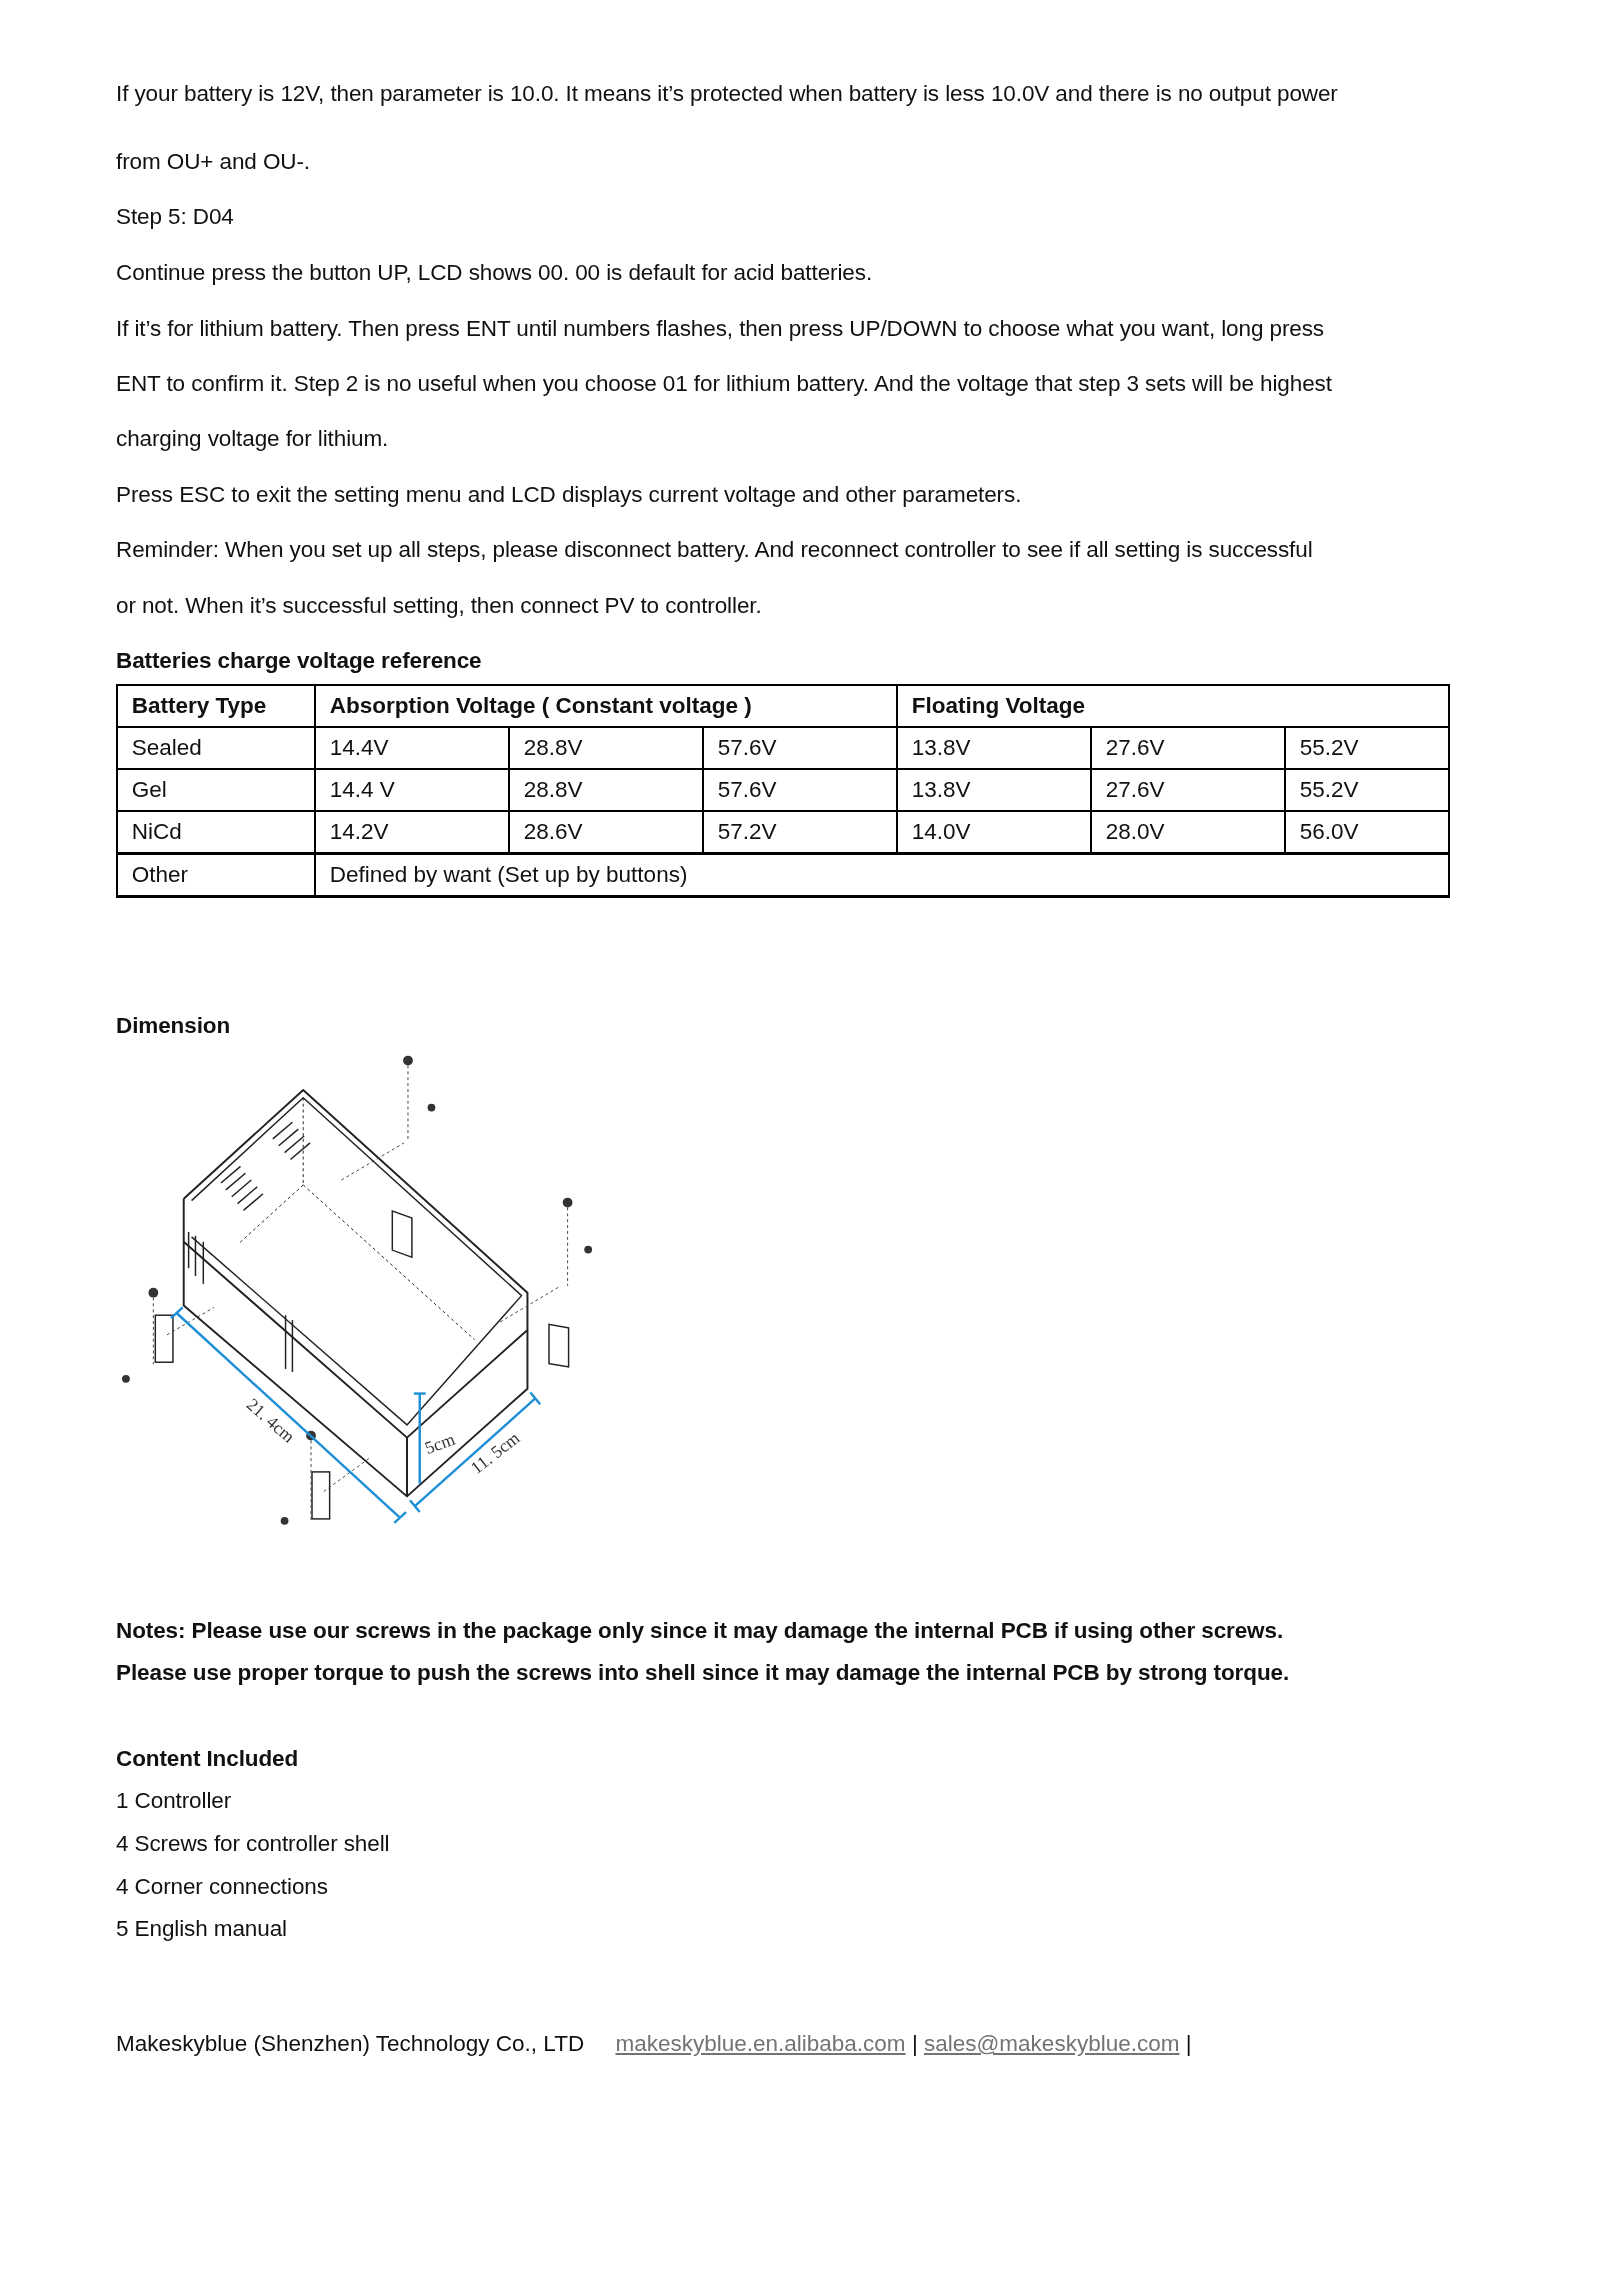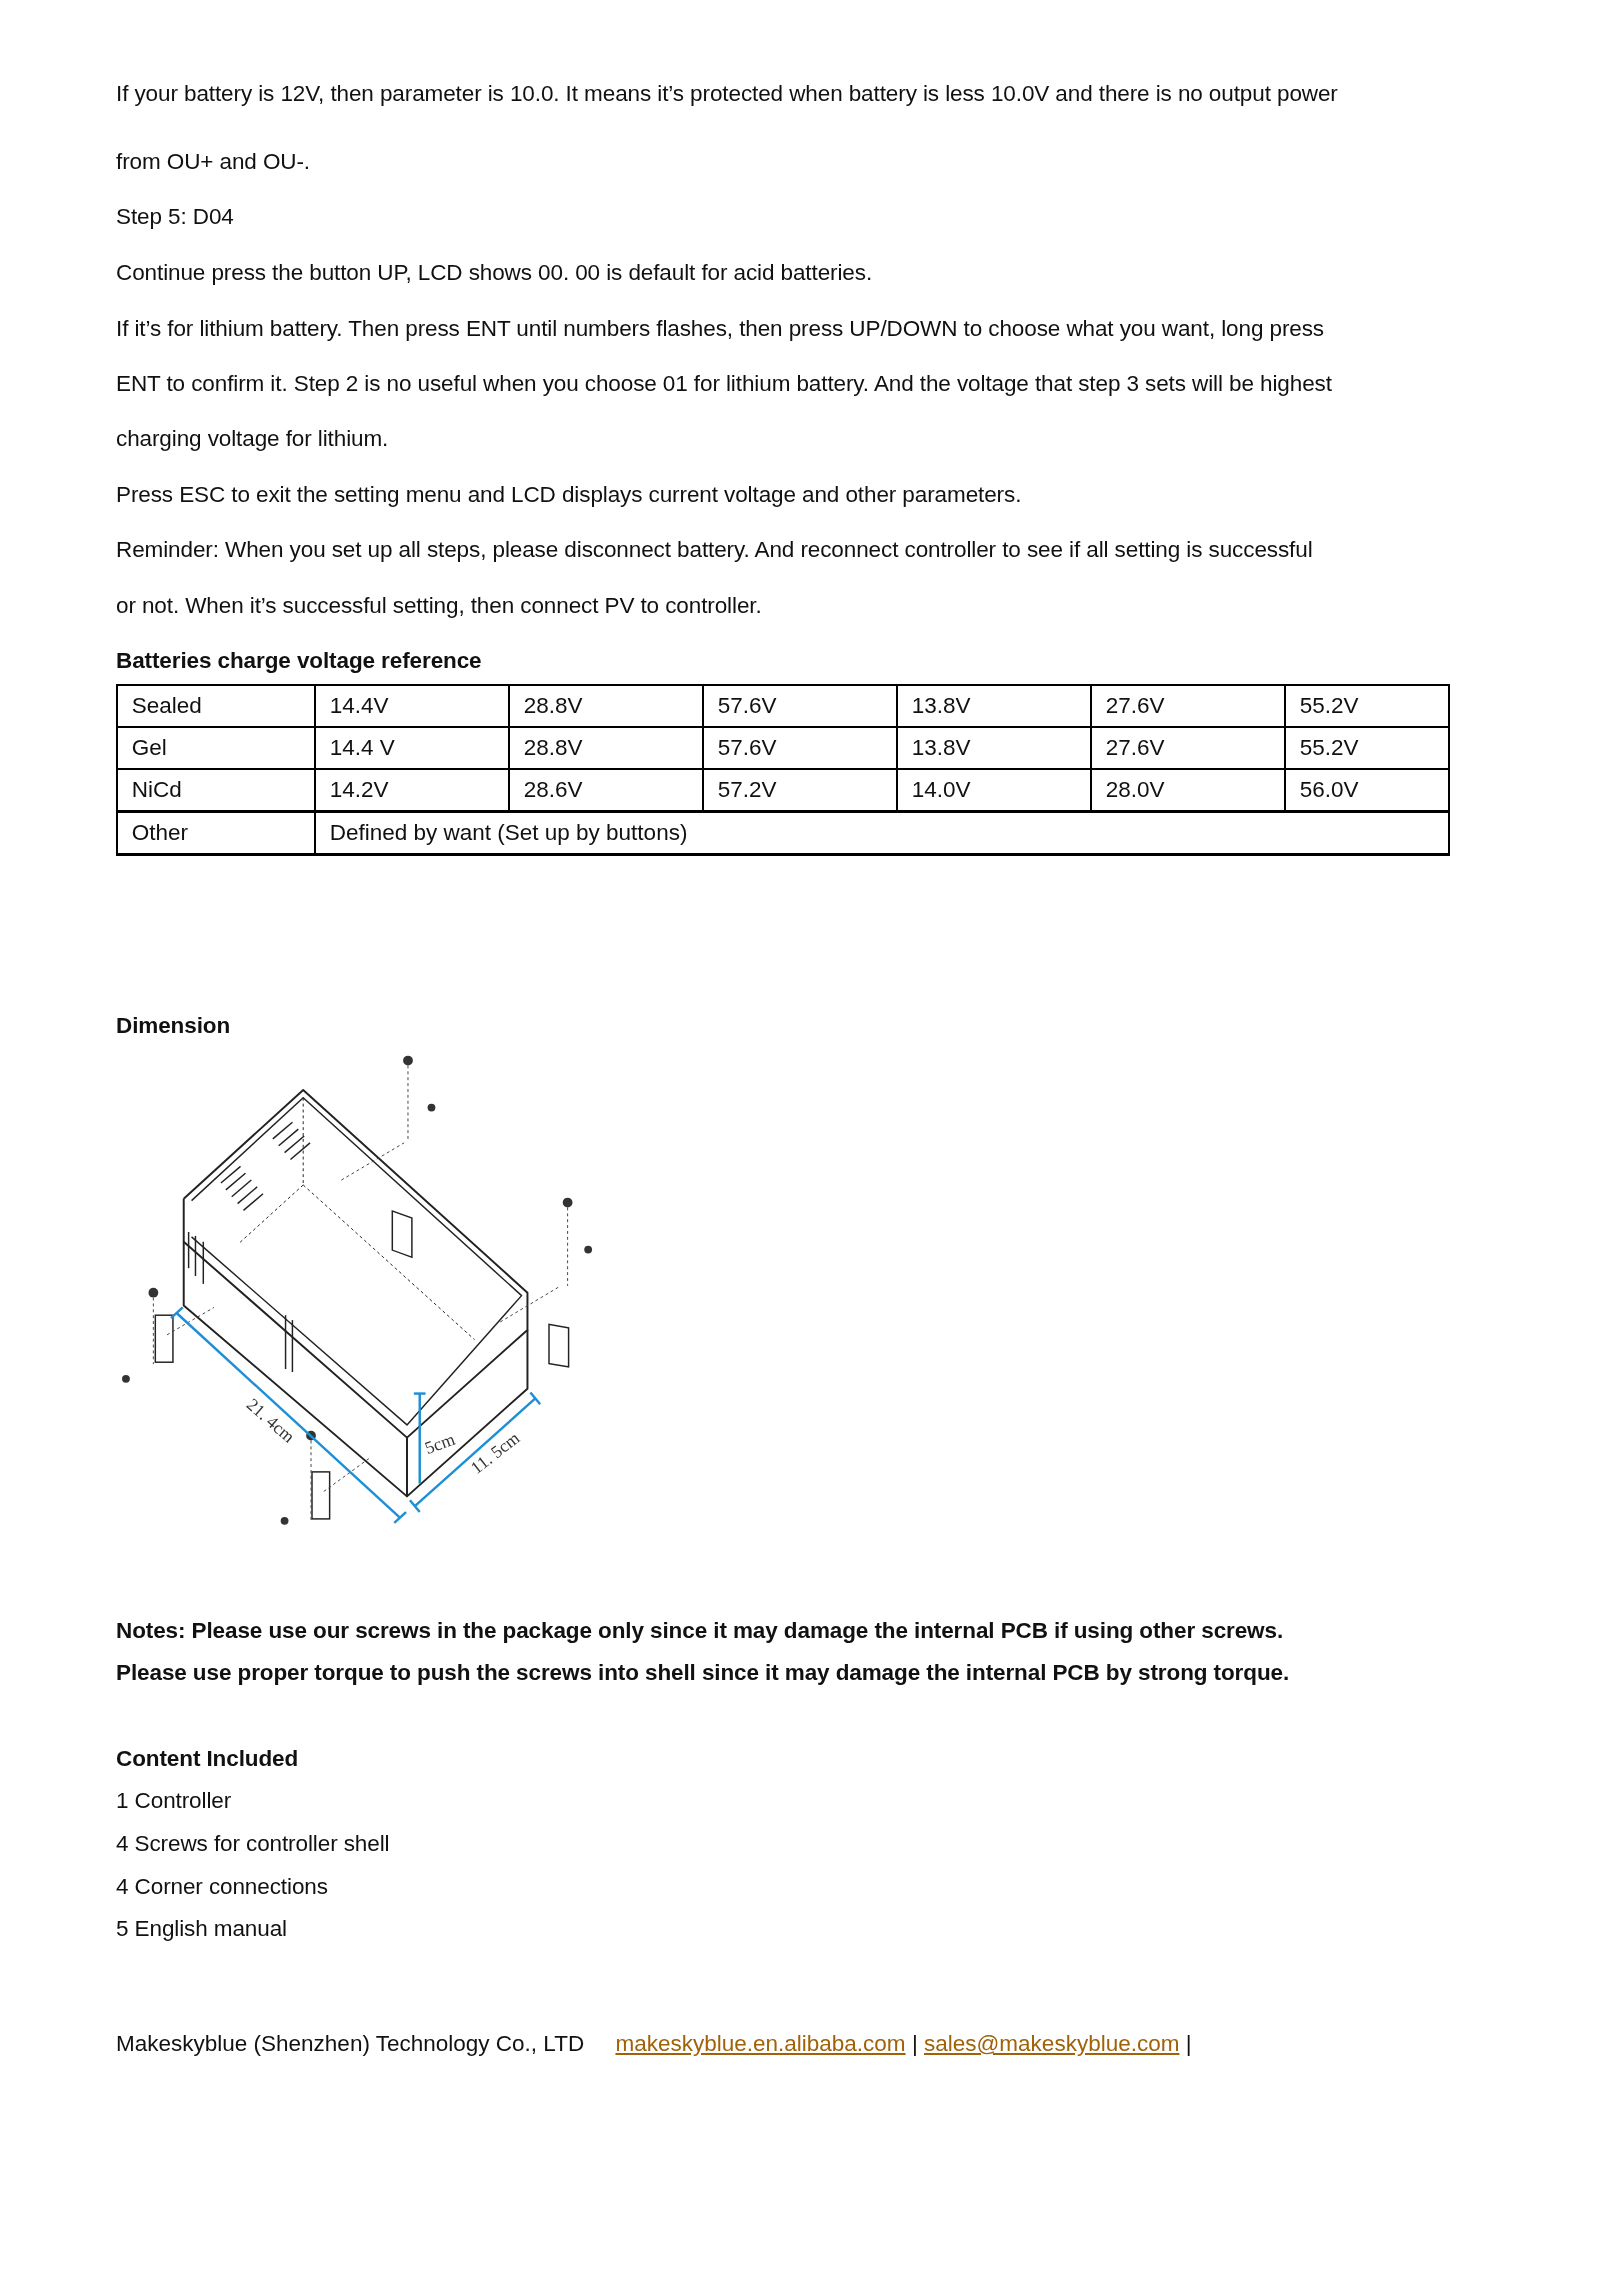--- a/index.html
+++ b/index.html
@@ -8,21 +8,21 @@
   .para { position: absolute; left: 116px; font-size: 22.5px; line-height: 27.4px; white-space: nowrap; letter-spacing: -0.1px; }
   .bold { font-weight: bold; }
   table.ref { position: absolute; left: 116px; top: 684px; width: 1332px; border-collapse: collapse;
               font-size: 22.5px; table-layout: fixed; }
   table.ref td { border: 2px solid #000; height: 40px; padding: 0 0 0 13.7px; vertical-align: middle; white-space: nowrap; }
   table.ref tr.thick td { border-bottom-width: 3.9px; }
   table.ref tr.top td { border-top-width: 2.9px; }
   table.ref .hdr { font-weight: bold; }
   .diagram { position: absolute; left: 108px; top: 1041px; width: 882px; height: 568px; }
   .footer { position: absolute; left: 116px; top: 2031px; font-size: 22.5px; white-space: nowrap; }
-  .footer a { color: #a16207; text-decoration: underline; text-align: right; }
+  .footer a { color: #737373; text-decoration: underline; text-align: right; }
   .sep { color: #111; }
 </style>
 </head>
 <body>
 
 <div class="para" style="top:80px">If your battery is 12V, then parameter is 10.0. It means it’s protected when battery is less 10.0V and there is no output power</div>
 <div class="para" style="top:148px">from OU+ and OU-.</div>
 <div class="para" style="top:203px">Step 5: D04</div>
 <div class="para" style="top:259px">Continue press the button UP, LCD shows 00. 00 is default for acid batteries.</div>
 <div class="para" style="top:315px">If it’s for lithium battery. Then press ENT until numbers flashes, then press UP/DOWN to choose what you want, long press</div>
@@ -38,20 +38,25 @@
   <colgroup>
     <col style="width:198px">
       <col style="width:194px">
       <col style="width:194px">
       <col style="width:194px">
     <col style="width:194px">
       <col style="width:194px">
       <col style="width:164px">
   </colgroup>
   <tbody>
+      <tr class="top">
+    <td class="hdr">Battery Type</td>
+    <td class="hdr" colspan="3">Absorption Voltage ( Constant voltage )</td>
+    <td class="hdr" colspan="3">Floating Voltage</td>
+  </tr>
   <tr>
     <td>Sealed</td>
     <td>14.4V</td>
     <td>28.8V</td>
     <td>57.6V</td>
     <td>13.8V</td>
     <td>27.6V</td>
     <td>55.2V</td>
   </tr>
   <tr>

